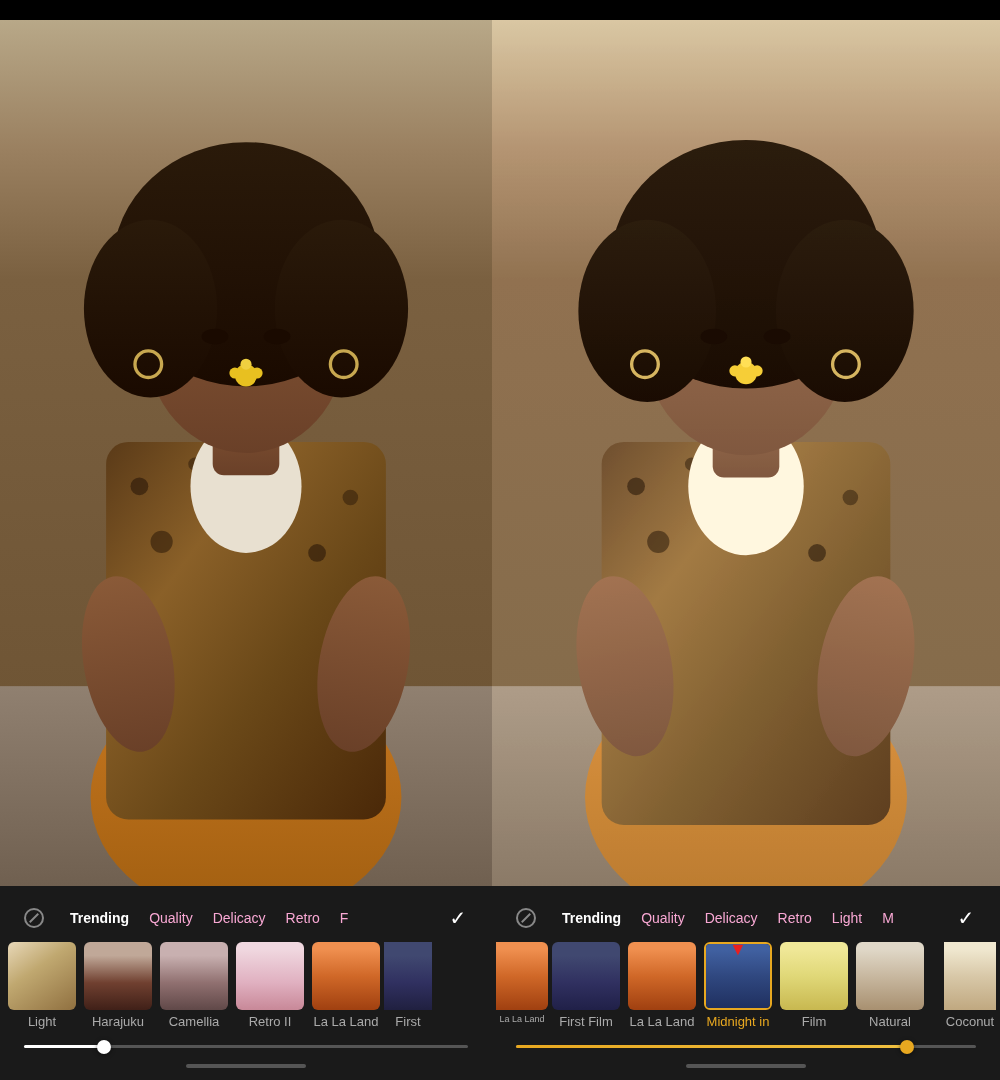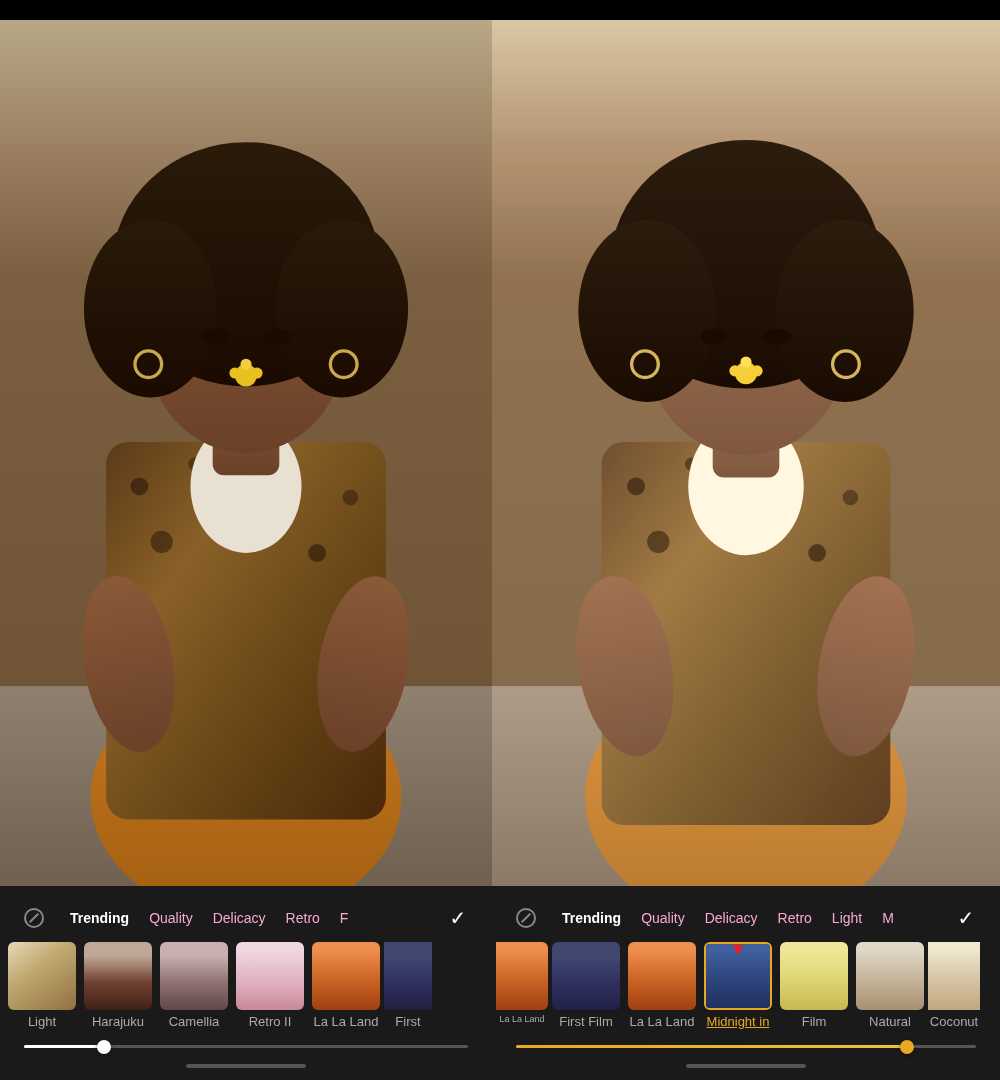--- a/index.html
+++ b/index.html
@@ -265,21 +265,20 @@
       width: 100%;
       height: 100%;
     }
 
     
     .filter-item-selected .filter-thumb {
       border: 2.5px solid #e8a820;
     }
     .filter-item-selected .filter-label {
       color: #e8a820;
-      text-decoration: underline;
     }
 
     
     .top-bar {
       height: 20px;
       background: #000;
       flex-shrink: 0;
     }
 
     
@@ -571,21 +570,21 @@
         <span class="filter-label">Film</span>
       </div>
 
       <div class="filter-item">
         <div class="filter-thumb">
           <div class="thumb-inner" style="background: linear-gradient(180deg, #e0d8c8 10%, #c8b8a0 50%, #a89070 100%);"></div>
         </div>
         <span class="filter-label">Natural</span>
       </div>
 
-      <div class="filter-item" style="overflow:hidden; width:52px;">
+      <div class="filter-item" style="overflow:hidden; width:52px;margin-left:16px;">
         <div class="filter-thumb" style="margin-right:0;">
           <div class="thumb-inner" style="background: linear-gradient(180deg, #f0e8d0 10%, #d8c8a8 50%, #c0a880 100%);"></div>
         </div>
         <span class="filter-label">Coconut</span>
       </div>
     </div>
 
     <div class="slider-area">
       <div class="slider-track">
         <div class="slider-fill slider-fill-right" style="width: 85%;"></div>

